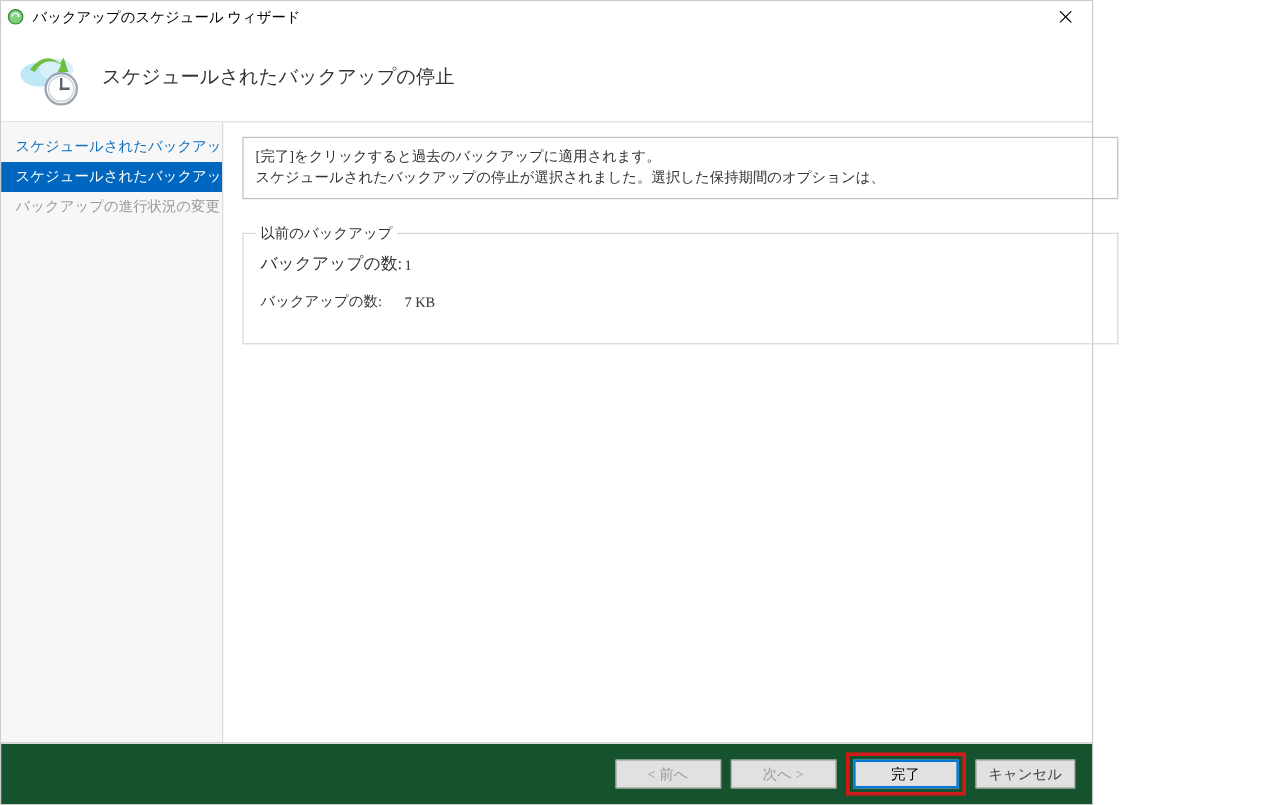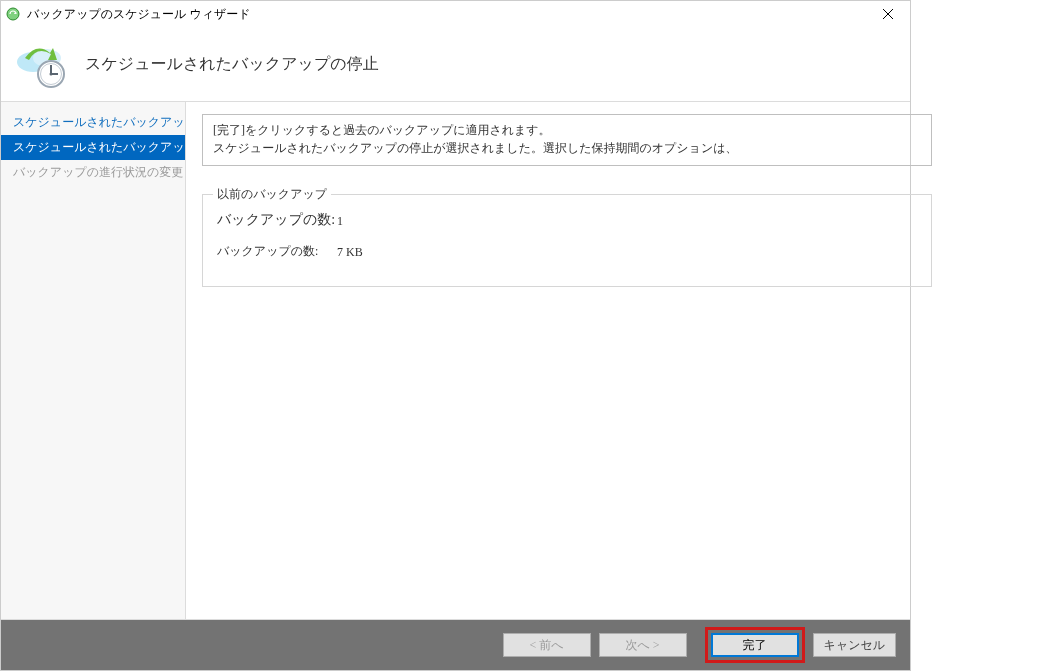--- a/index.html
+++ b/index.html
@@ -153,21 +153,21 @@
   }
 
   .footer {
     height: 50px;
     border-top: 1px solid #dcdcdc;
     display: flex;
     align-items: center;
     justify-content: flex-end;
     padding-right: 14px;
     gap: 8px;
-    background: #737373;
+    background: #14532d;
   }
   .btn {
     min-width: 88px;
     height: 24px;
     border: 1px solid #adadad;
     background: #e1e1e1;
     font-size: 12px;
     color: #444;
     display: inline-flex;
     align-items: center;
@@ -184,21 +184,20 @@
   .btn.default {
     border: 2px solid #0078d7;
     background: #e1e1e1;
     color: #000;
   }
   .highlight-wrap {
     border: 3px solid #d11a1a;
     padding: 3px;
     display: inline-flex;
     box-sizing: border-box;
-    margin-left: 10px;
   }
   .btn.cancel {
     min-width: 78px;
   }
 </style>
 </head>
 <body>
 
 <div class="window">
 

